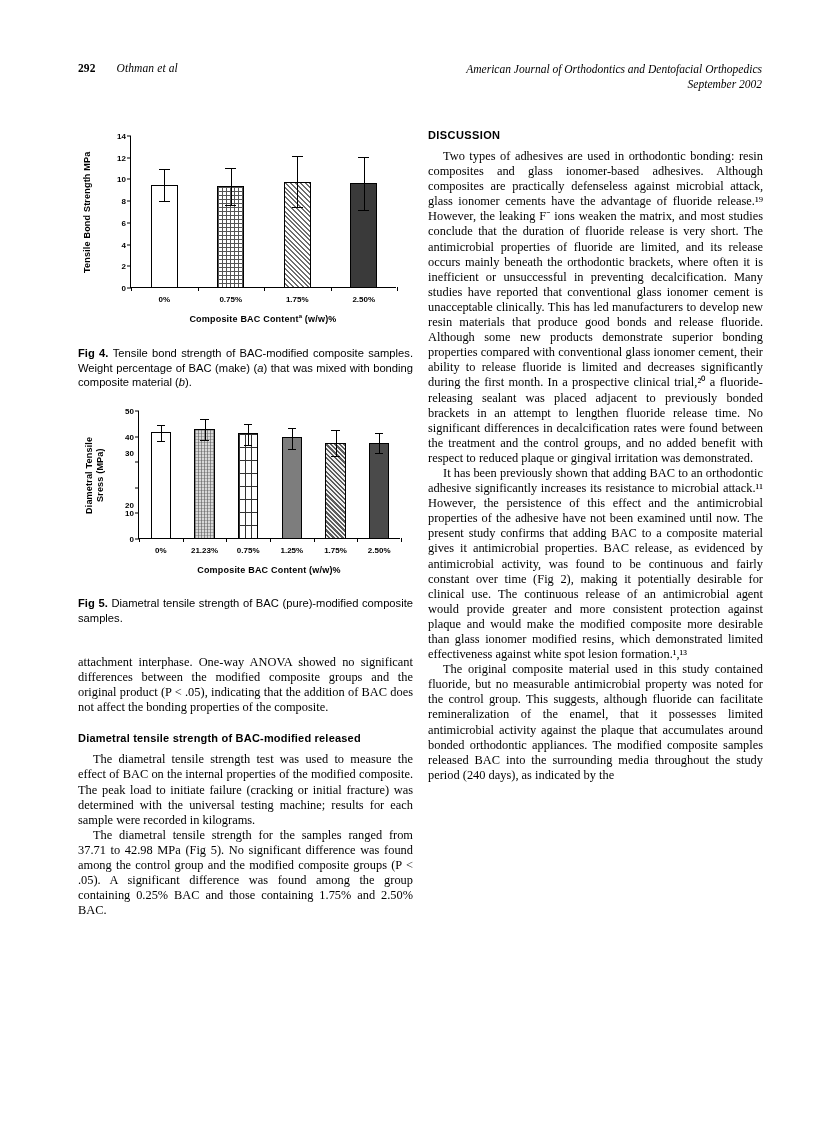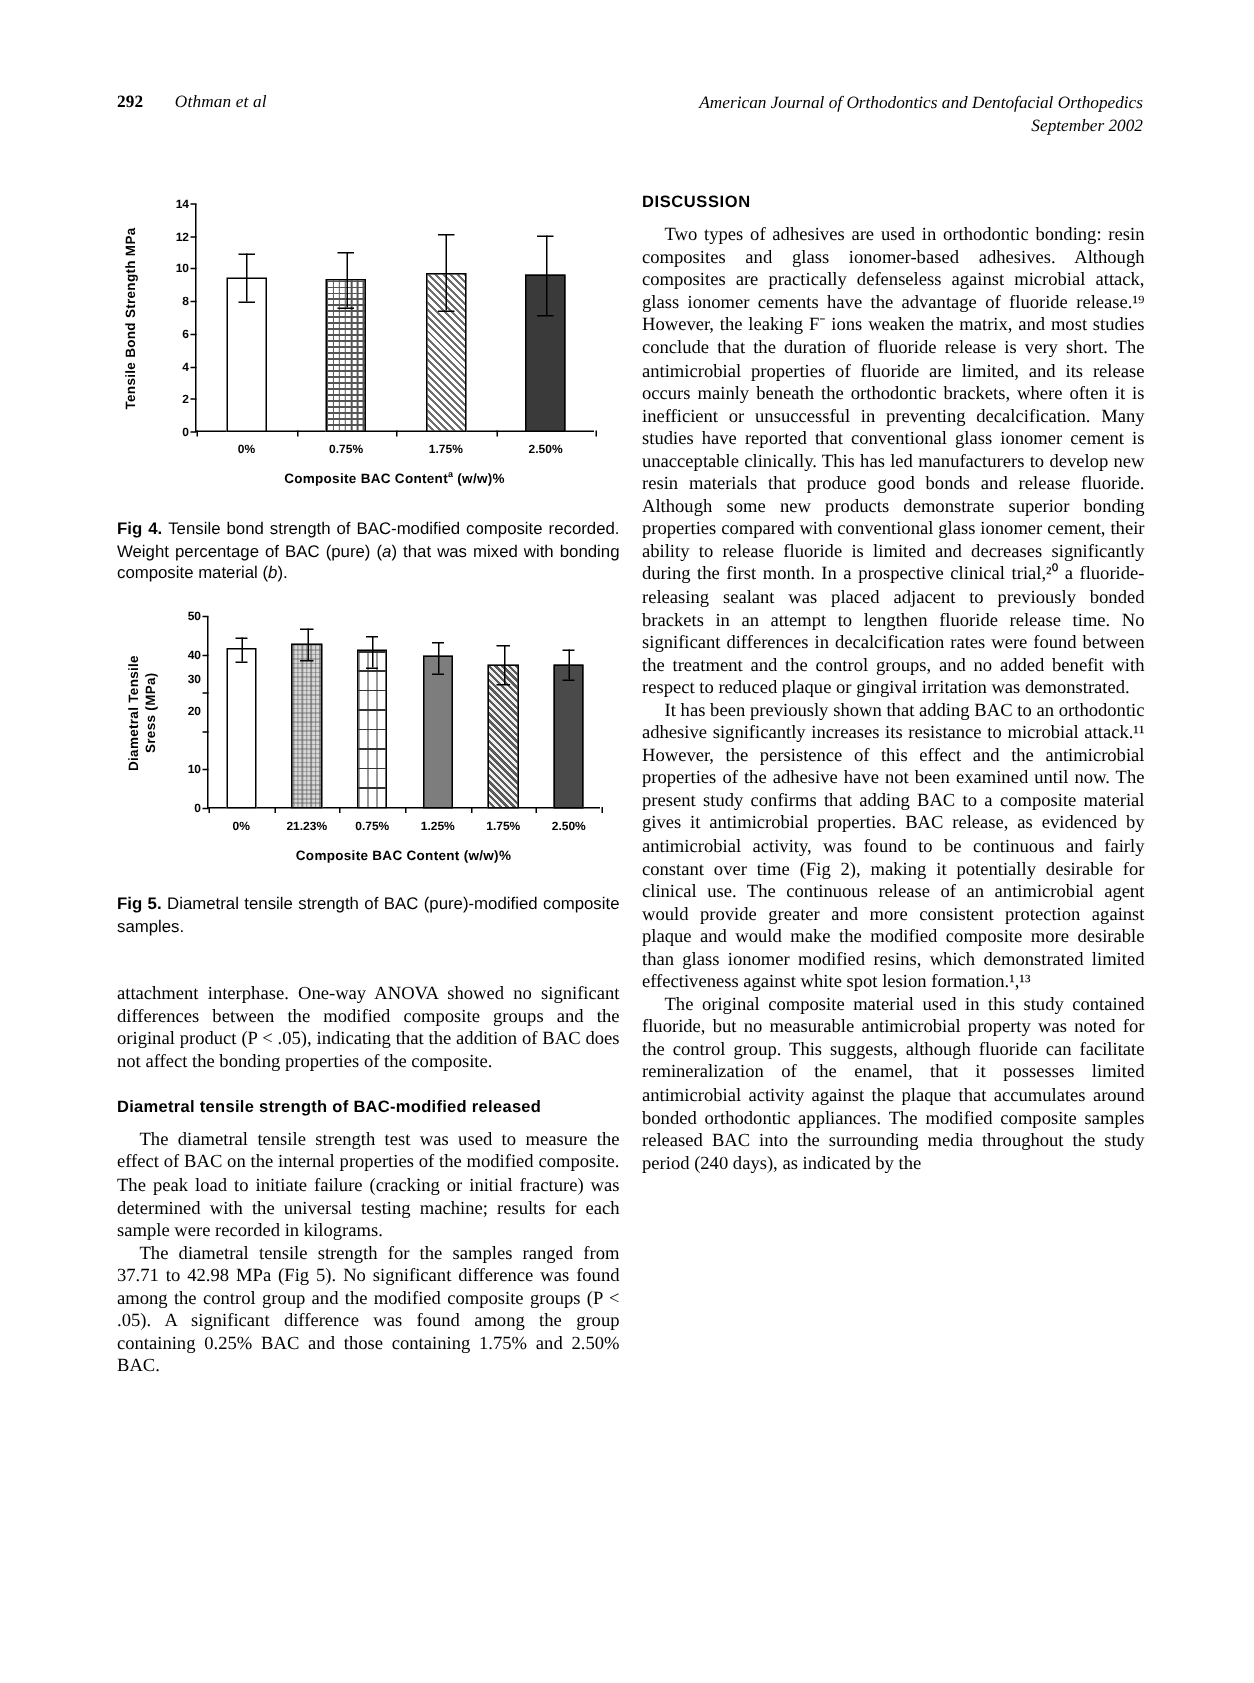--- a/index.html
+++ b/index.html
@@ -279,31 +279,31 @@
           <div class="errbar" style="left: 232.75px; top: 21.1714px; height: 52.6571px;"></div>
           <div class="errcap" style="left: 227.164px; top: 21.1714px; width: 11.172px;"></div>
           <div class="errcap" style="left: 227.164px; top: 73.8286px; width: 11.172px;"></div>
           <div class="xtick-mark" style="left: 199.5px;"></div>
           <div class="xtick-label" style="left: 232.75px;">2.50%</div>
           <div class="xtick-mark" style="left: 266px;"></div>
         </div>
         <div class="y-axis-title" style="left: 4px; top: 8px; height: 152px;">Tensile Bond Strength MPa</div>
         <div class="x-axis-title" style="left: 52px; width: 266px; top: 186px;"><span>Composite BAC Content</span><sup>a</sup><span>  (w/w)%</span></div>
       </div>
-    <div class="fig-caption" id="fig4-caption" style="margin-top:18px;"><span class="fig-label">Fig 4. </span><span>Tensile bond strength of BAC-modified composite recorded. Weight percentage of BAC (pure) (</span><i>a</i><span>) that was mixed with bonding composite material (</span><i>b</i><span>).</span></div>
+    <div class="fig-caption" id="fig4-caption" style="margin-top:18px;"><span class="fig-label">Fig 4. </span><span>Tensile bond strength of BAC-modified composite samples. Weight percentage of BAC (make) (</span><i>a</i><span>) that was mixed with bonding composite material (</span><i>b</i><span>).</span></div>
   </div>
 
   <div class="figure-block" id="fig5-block" style="top:405px;">
     <div class="chart" id="fig5-chart" style="height:175px;">
         <div class="plot-area" style="left: 60px; top: 6px; width: 262px; height: 128px;">
           <div class="ytick" style="top: 128px;">0</div>
           <div class="ytick-mark" style="top: 128px;"></div>
           <div class="ytick" style="top: 102.4px;">10</div>
           <div class="ytick-mark" style="top: 102.4px;"></div>
-          <div class="ytick" style="top: 63px;">20</div>
+          <div class="ytick" style="top: 94px;">20</div>
           <div class="ytick-mark" style="top: 76.8px;"></div>
           <div class="ytick" style="top: 42px;">30</div>
           <div class="ytick-mark" style="top: 51.2px;"></div>
           <div class="ytick" style="top: 25.6px;">40</div>
           <div class="ytick-mark" style="top: 25.6px;"></div>
           <div class="ytick" style="top: 0px;">50</div>
           <div class="ytick-mark" style="top: 0px;"></div>
           <div class="bar fill-white" style="left: 11.79px; top: 21.248px; width: 20.0867px; height: 106.752px;"></div>
           <div class="errbar" style="left: 21.8333px; top: 14.08px; height: 16.128px;"></div>
           <div class="errcap" style="left: 17.6151px; top: 14.08px; width: 8.4364px;"></div>

